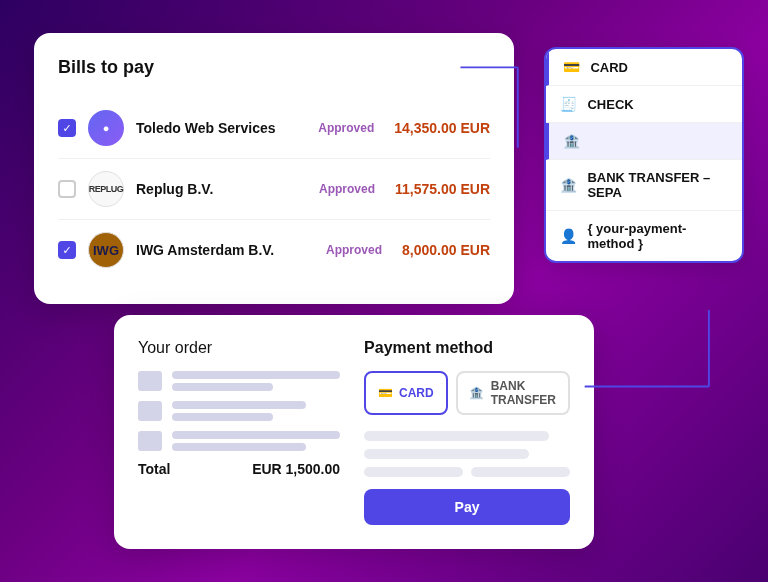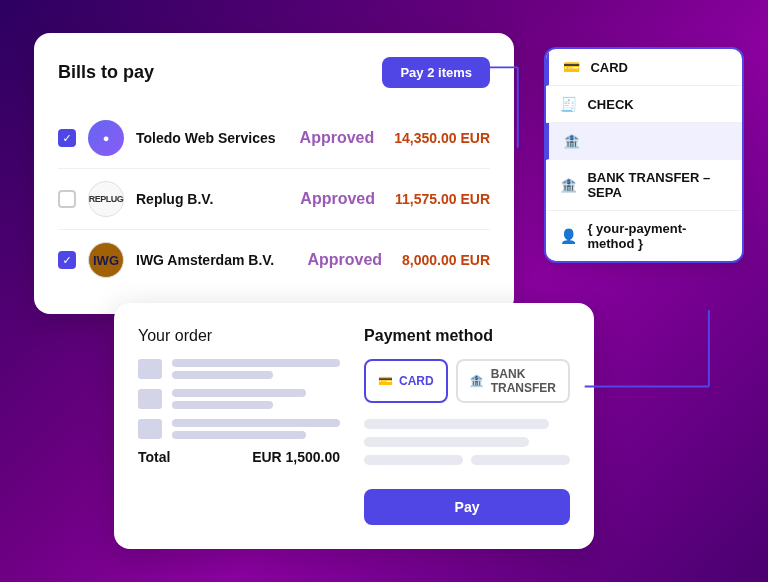--- a/index.html
+++ b/index.html
@@ -107,21 +107,21 @@
     .avatar-iwg { background: #a16207; border: 1px solid #e0e0e0; }
 
     .company-name {
       font-size: 14px;
       font-weight: 600;
       color: #111;
       flex: 1;
     }
 
     .status-approved {
-      font-size: 16px;
+      font-size: 12px;
       font-weight: 600;
       color: #9b59b6;
       margin-right: 8px;
     }
 
     .amount {
       font-size: 14px;
       font-weight: 600;
       color: #c2410c;
     }
@@ -296,21 +296,21 @@
     .pay-full-btn {
       background: #4f46e5;
       color: #fff;
       border: none;
       border-radius: 8px;
       padding: 10px;
       width: 100%;
       font-size: 14px;
       font-weight: 600;
       cursor: pointer;
-      margin-top: 24px;
+      margin-top: 12px;
     }
 
     
     .connector-svg {
       position: absolute;
       top: 0;
       left: 0;
       width: 100%;
       height: 100%;
       pointer-events: none;
@@ -330,21 +330,20 @@
     }
   </style>
 </head>
 <body>
 
 <div class="scene">
 
   <div class="bills-card">
     <div class="bills-header">
       <span class="bills-title">Bills to pay</span>
-      <button class="pay-btn">Pay 2 items</button>
     </div>
 
     <div class="bill-row">
       <div class="checkbox checked"></div>
       <div class="avatar avatar-tws">
         <svg width="20" height="20" viewBox="0 0 20 20">
             <circle cx="10" cy="10" r="10" fill="none"></circle>
             <text x="50%" y="55%" text-anchor="middle" dominant-baseline="middle" fill="white" font-size="11" font-weight="bold">●</text>
           </svg>
       </div>

